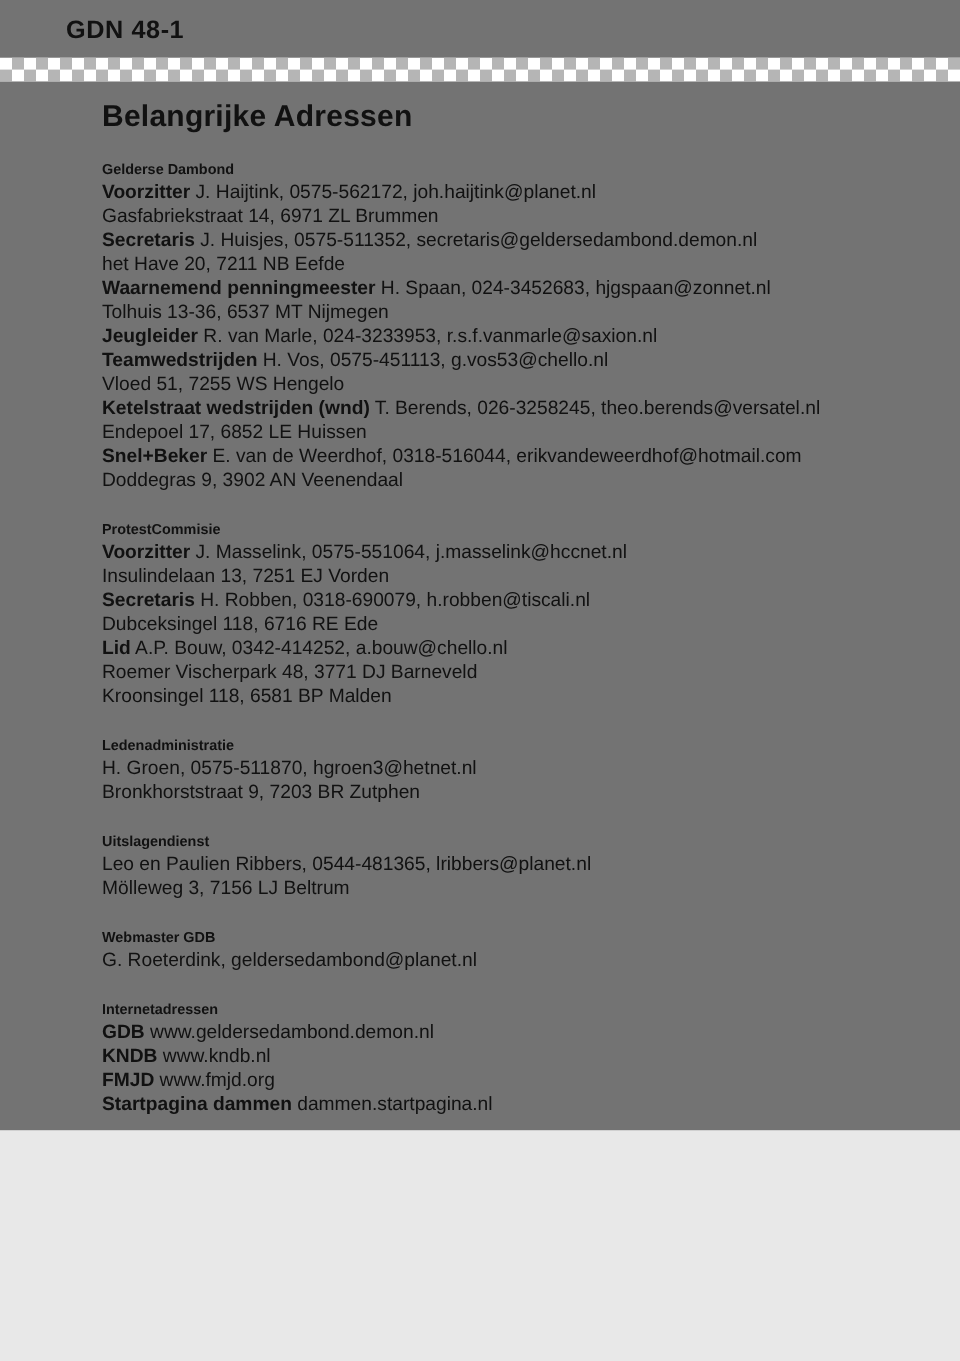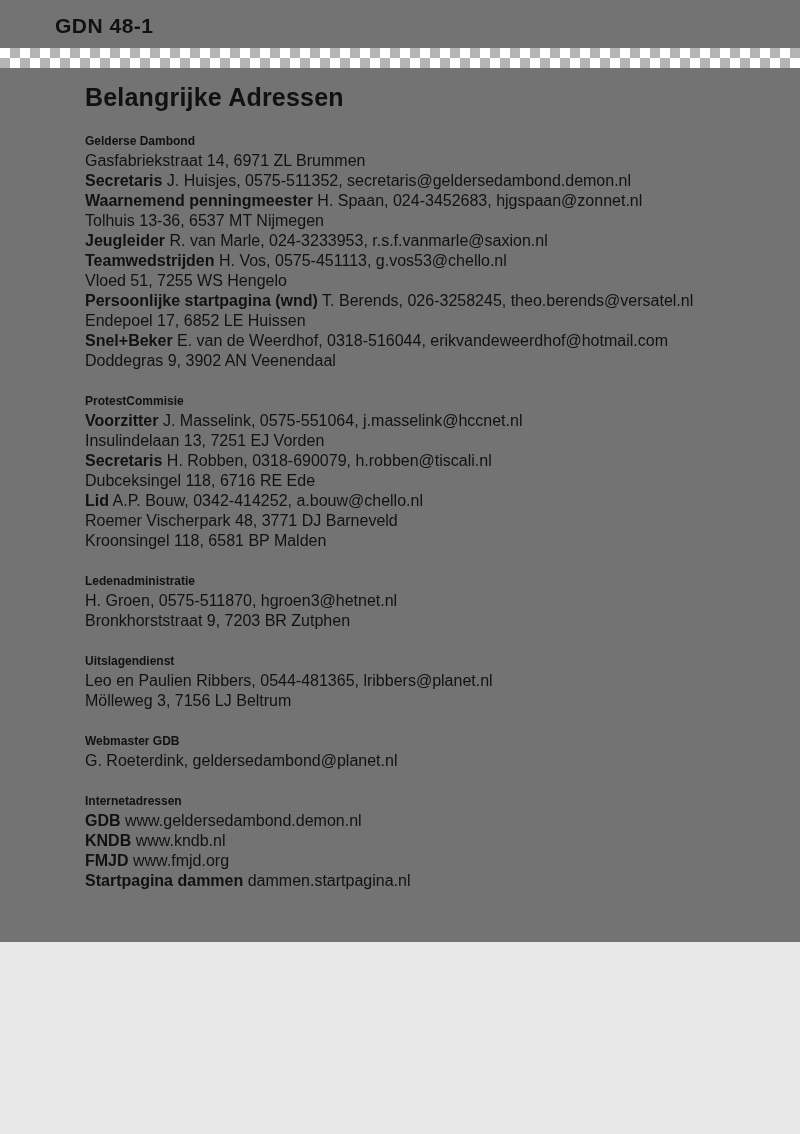--- a/index.html
+++ b/index.html
@@ -73,28 +73,30 @@
   <div class="header-code">GDN 48-1</div>
 
   <div class="checker"></div>
 
   <div class="content">
 
     <h1 class="title">Belangrijke Adressen</h1>
 
     <div class="sec">
       <h2 class="sec-h">Gelderse Dambond</h2>
+      <p class="line"><b>Voorzitter</b><span> J. Haijtink, 0575-562172, joh.haijtink@planet.nl</span></p>
       <p class="line"><b></b><span>Gasfabriekstraat 14, 6971 ZL Brummen</span></p>
       <p class="line"><b>Secretaris</b><span> J. Huisjes, 0575-511352, secretaris@geldersedambond.demon.nl</span></p>
+      <p class="line"><b></b><span>het Have 20, 7211 NB Eefde</span></p>
       <p class="line"><b>Waarnemend penningmeester</b><span> H. Spaan, 024-3452683, hjgspaan@zonnet.nl</span></p>
       <p class="line"><b></b><span>Tolhuis 13-36, 6537 MT Nijmegen</span></p>
       <p class="line"><b>Jeugleider</b><span> R. van Marle, 024-3233953, r.s.f.vanmarle@saxion.nl</span></p>
       <p class="line"><b>Teamwedstrijden</b><span> H. Vos, 0575-451113, g.vos53@chello.nl</span></p>
       <p class="line"><b></b><span>Vloed 51, 7255 WS Hengelo</span></p>
-      <p class="line"><b>Persoonlijke startpagina (wnd)</b><span> T. Berends, 026-3258245, theo.berends@versatel.nl</span></p>
+      <p class="line"><b>Ketelstraat wedstrijden (wnd)</b><span> T. Berends, 026-3258245, theo.berends@versatel.nl</span></p>
       <p class="line"><b></b><span>Endepoel 17, 6852 LE Huissen</span></p>
       <p class="line"><b>Snel+Beker</b><span> E. van de Weerdhof, 0318-516044, erikvandeweerdhof@hotmail.com</span></p>
       <p class="line"><b></b><span>Doddegras 9, 3902 AN Veenendaal</span></p>
     </div>
 
     <div class="sec">
       <h2 class="sec-h">ProtestCommisie</h2>
       <p class="line"><b>Voorzitter</b><span> J. Masselink, 0575-551064, j.masselink@hccnet.nl</span></p>
       <p class="line"><b></b><span>Insulindelaan 13, 7251 EJ Vorden</span></p>
       <p class="line"><b>Secretaris</b><span> H. Robben, 0318-690079, h.robben@tiscali.nl</span></p>

